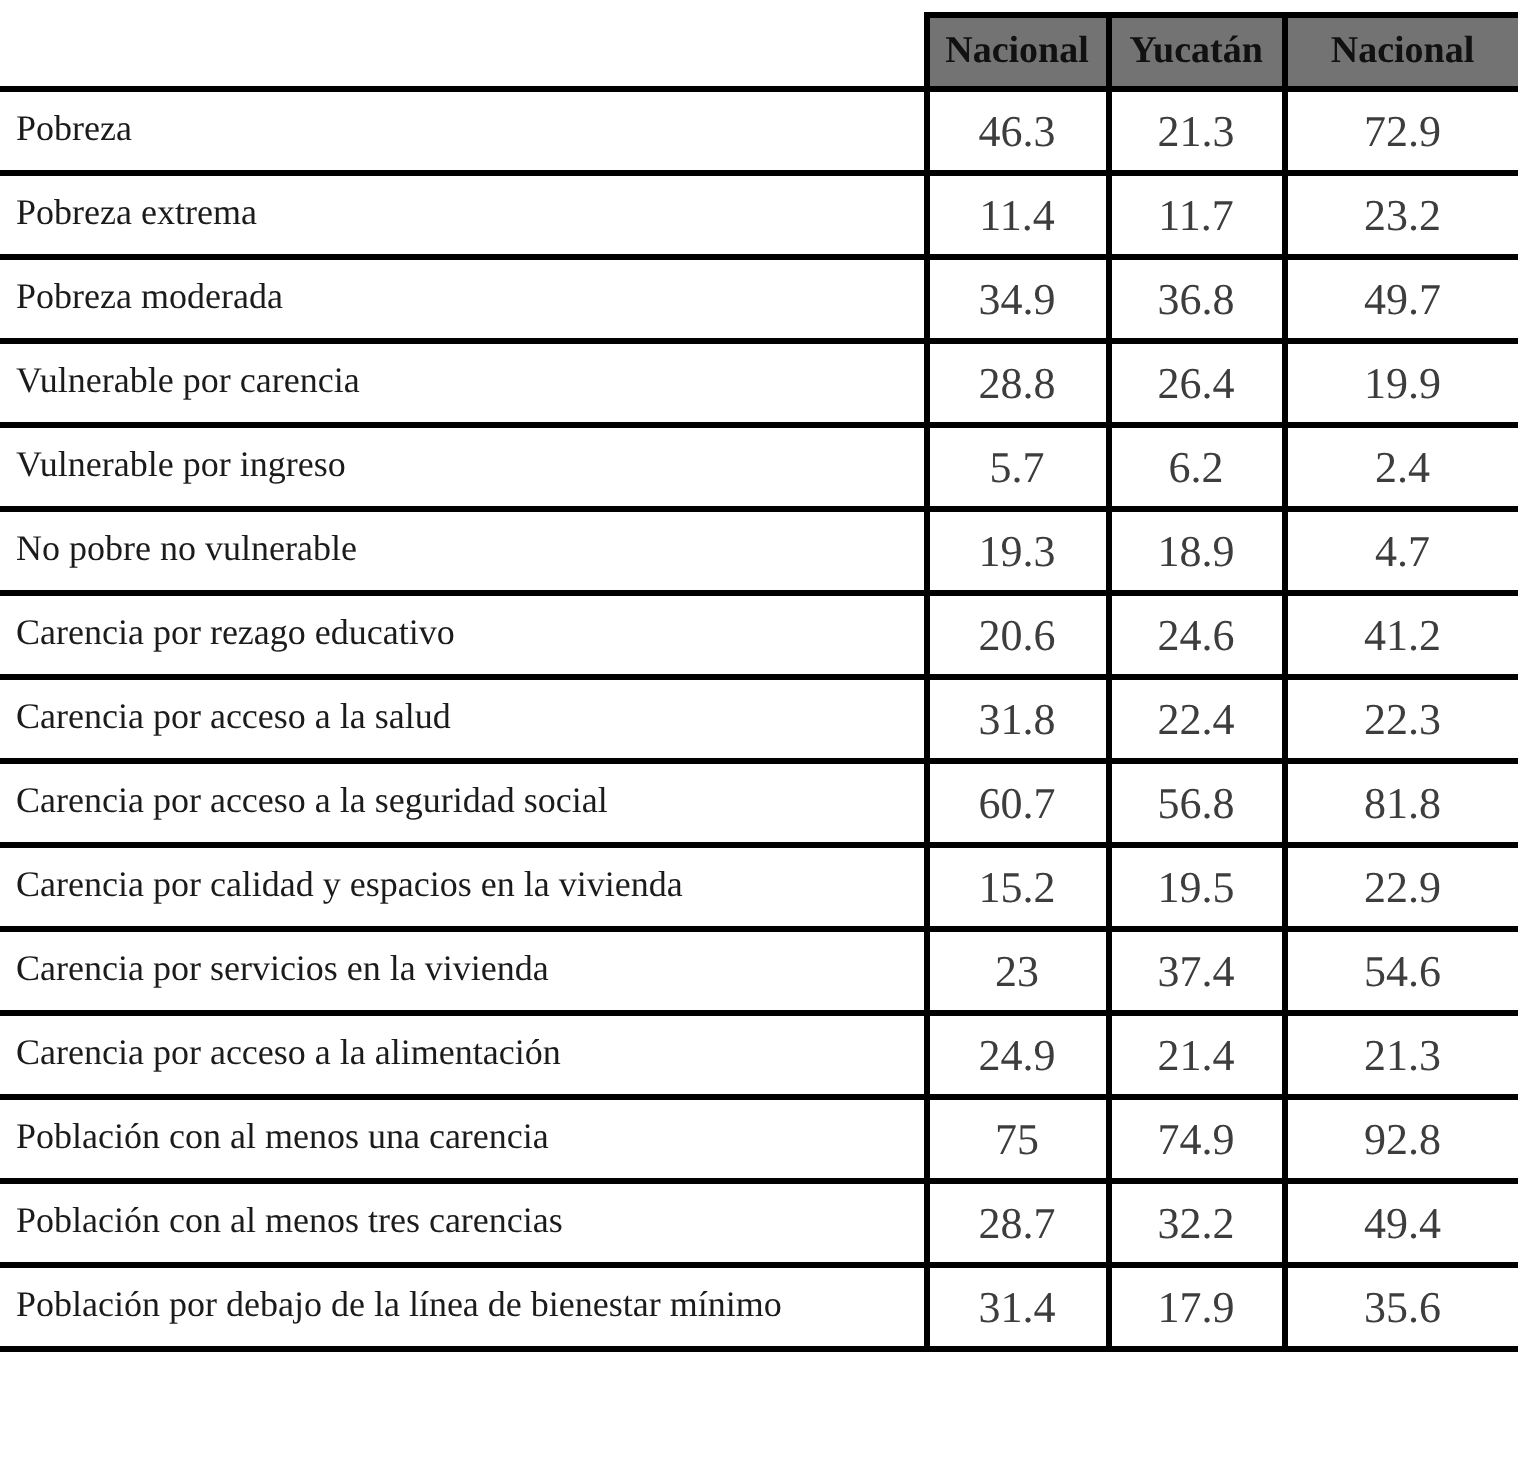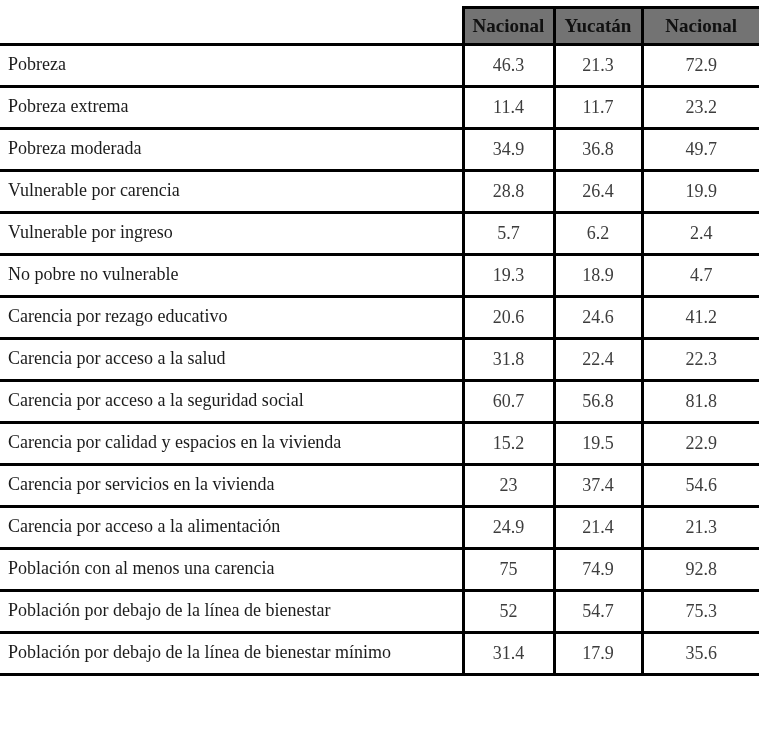--- a/index.html
+++ b/index.html
@@ -55,21 +55,21 @@
     color: #1b1b1b;
     text-align: left;
     vertical-align: middle;
     padding: 0 2px 2px 8px;
     white-space: nowrap;
     overflow: hidden;
   }
   td.value-cell {
     border-left: 3px solid #000000;
     border-bottom: 3px solid #000000;
-    font-size: 18px;
+    font-size: 22px;
     color: #3d3d3d;
     text-align: center;
     vertical-align: middle;
     padding: 2px;
   }
 </style>
 </head>
 <body>
 
 <div class="table-wrap">
@@ -162,24 +162,24 @@
           <td class="value-cell">21.4</td>
           <td class="value-cell">21.3</td>
         </tr>
         <tr class="data-row">
           <th class="row-label">Población con al menos una carencia</th>
           <td class="value-cell">75</td>
           <td class="value-cell">74.9</td>
           <td class="value-cell">92.8</td>
         </tr>
         <tr class="data-row">
-          <th class="row-label">Población por debajo de la línea de bienestar</th>
-          <td class="value-cell">52</td>
-          <td class="value-cell">54.7</td>
-          <td class="value-cell">75.3</td>
+          <th class="row-label">Población con al menos tres carencias</th>
+          <td class="value-cell">28.7</td>
+          <td class="value-cell">32.2</td>
+          <td class="value-cell">49.4</td>
         </tr>
         <tr class="data-row">
           <th class="row-label">Población por debajo de la línea de bienestar mínimo</th>
           <td class="value-cell">31.4</td>
           <td class="value-cell">17.9</td>
           <td class="value-cell">35.6</td>
         </tr>
       </tbody>
   </table>
 </div>

